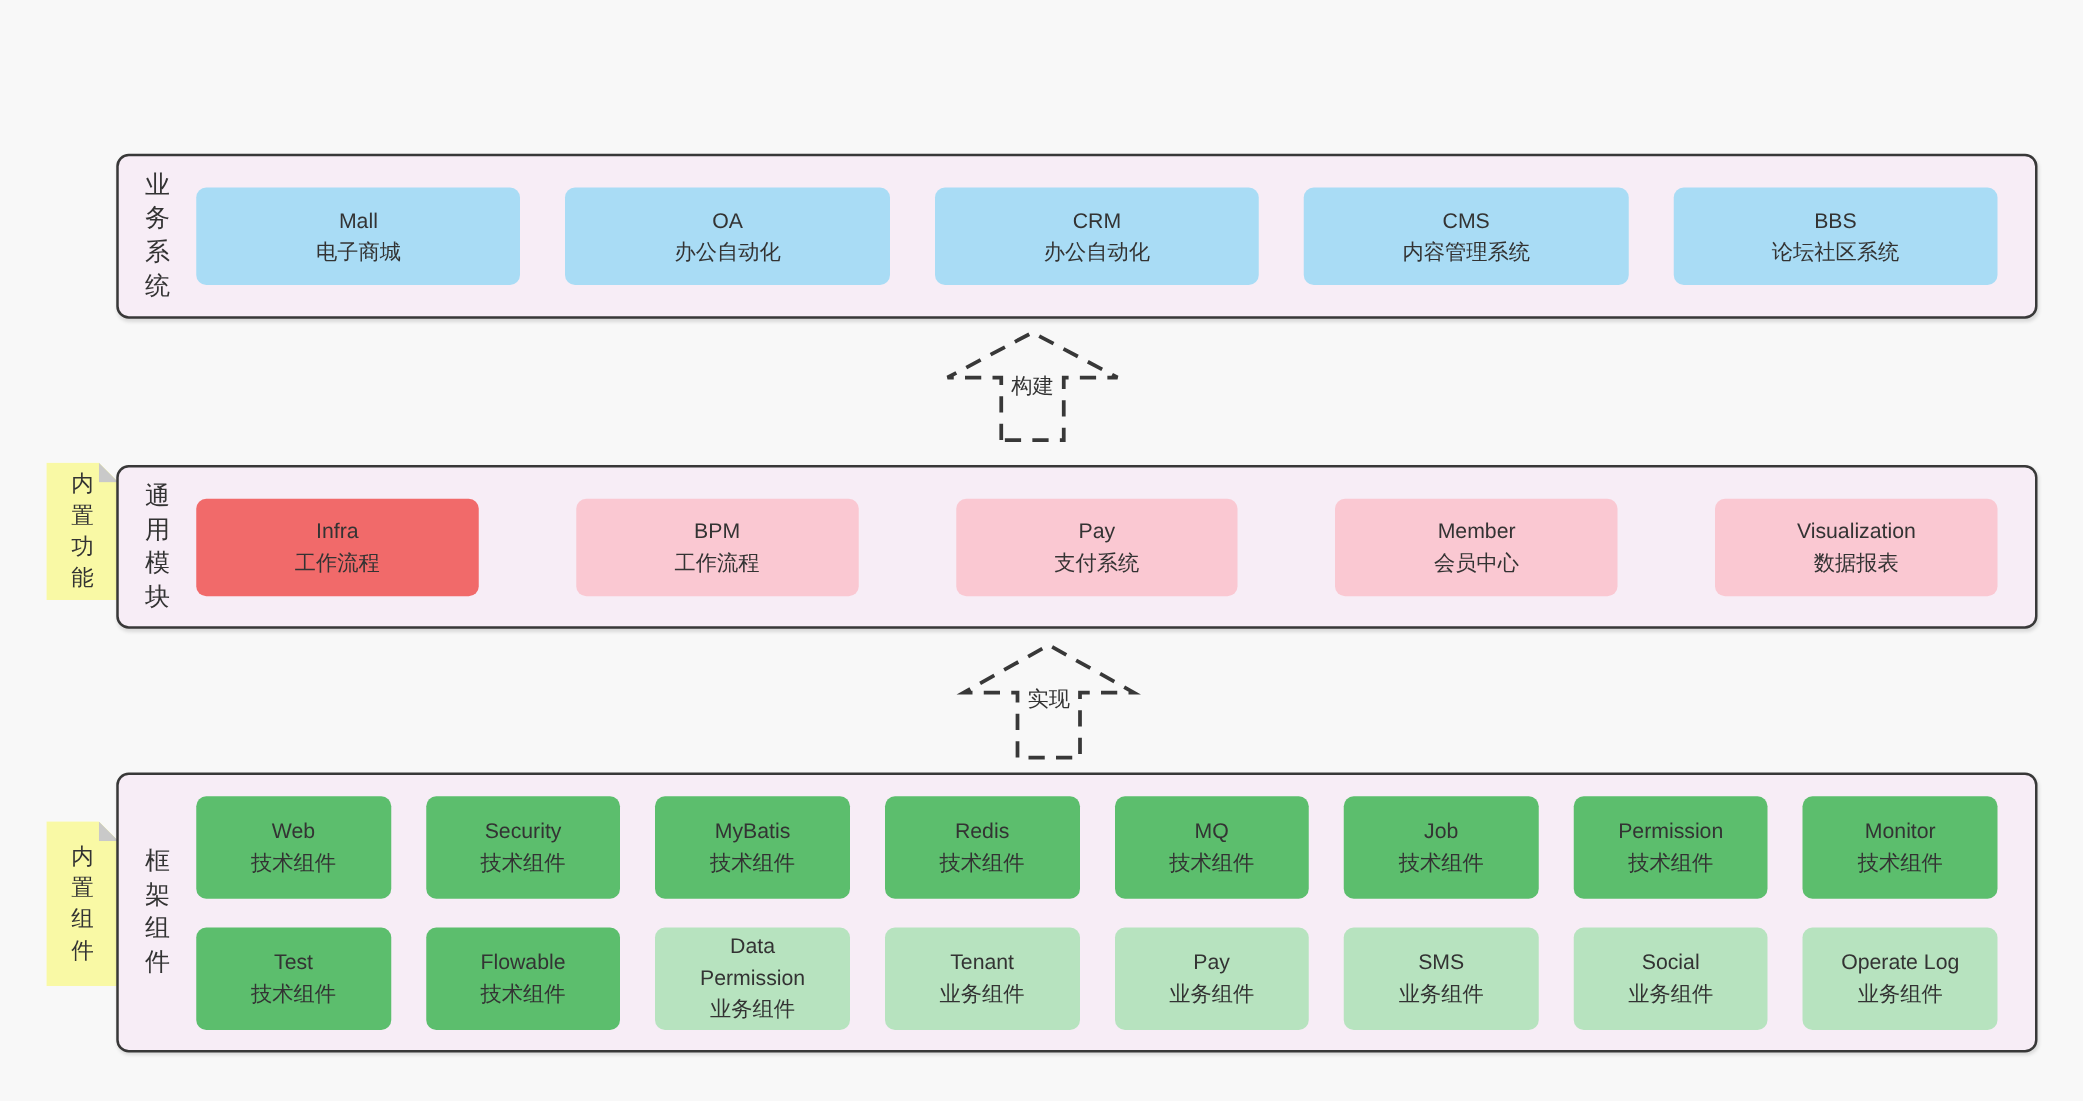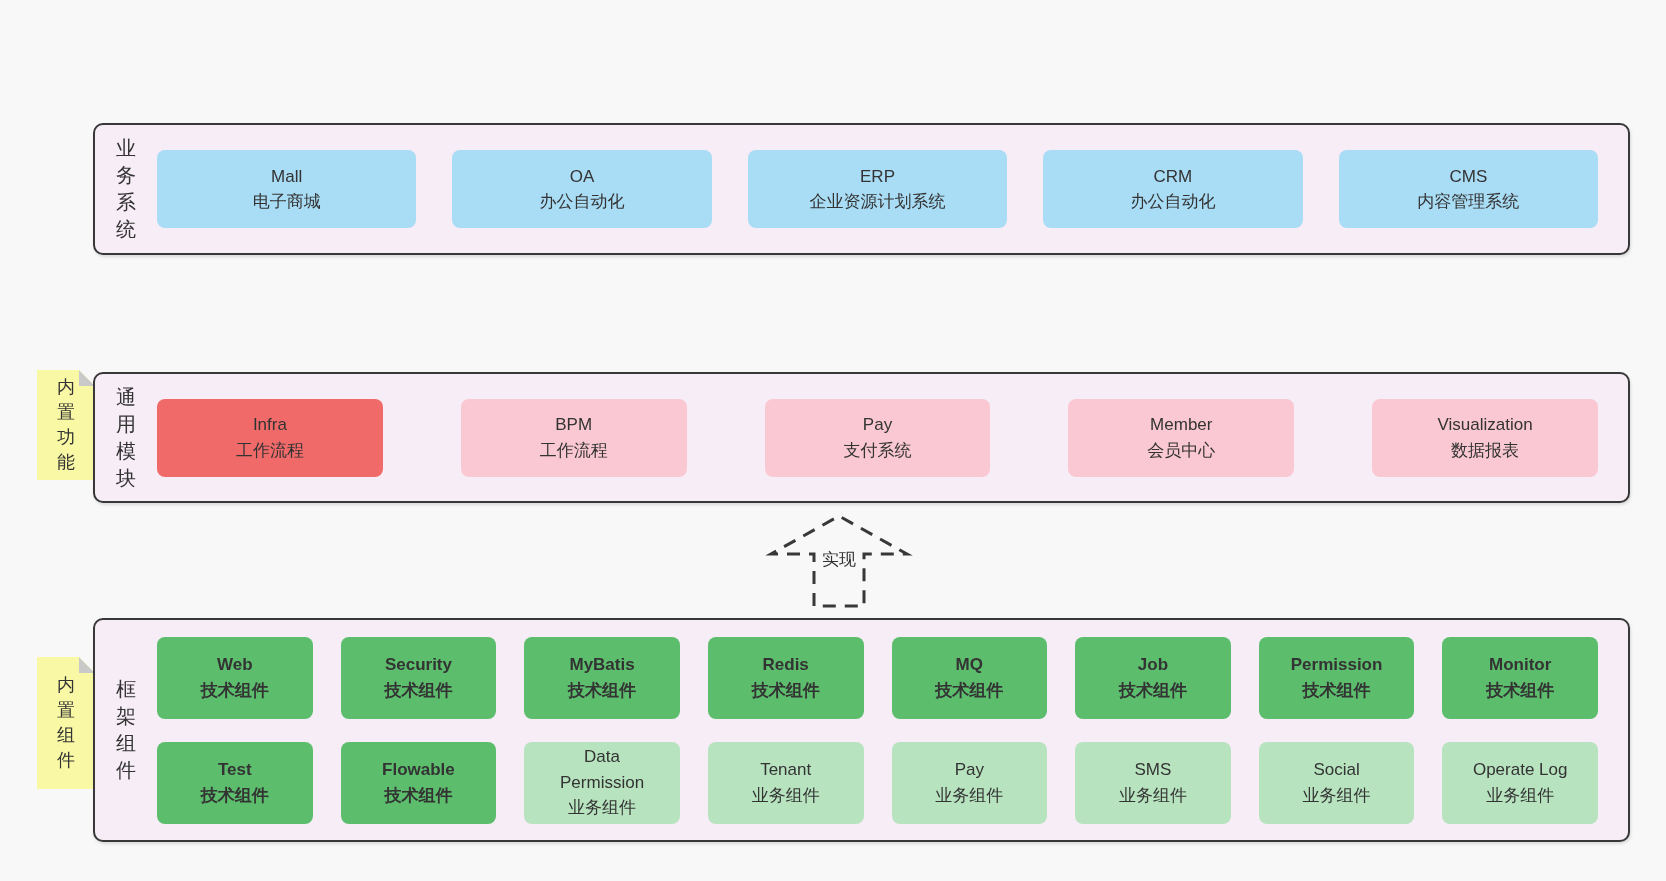--- a/index.html
+++ b/index.html
@@ -40,21 +40,21 @@
   .box{
     flex:1;height:78px;border-radius:8px;
     display:flex;flex-direction:column;align-items:center;justify-content:center;
     text-align:center;font-size:17px;line-height:1.5;
     padding:4px 28px;
   }
   .band-3 .box{height:82px;}
   .v-blue{background:var(--c-blue);}
   .v-red{background:var(--c-red);}
   .v-pink{background:var(--c-pink);margin-left:42px;}
-  .v-green{background:var(--c-green);font-weight:bold;}
+  .v-green{background:var(--c-green);}
   .v-light_green{background:var(--c-light_green);}
 
   
   .arrow{position:absolute;z-index:1;}
   .arrow-1{left:745px;top:262px;width:162px;height:92px;}
   .arrow-2{left:758px;top:512px;width:162px;height:96px;}
   .arrow svg{display:block;width:100%;height:100%;}
   .arrow path{fill:none;stroke:var(--c-band_border);stroke-width:3;stroke-dasharray:13 9;}
   .arrow-label{
     position:absolute;left:50%;top:38%;transform:translateX(-50%);
@@ -113,35 +113,41 @@
         <div class="row">
           <div class="box v-blue">
             <div class="box-title">Mall</div>
             <div class="box-subtitle">电子商城</div>
           </div>
           <div class="box v-blue">
             <div class="box-title">OA</div>
             <div class="box-subtitle">办公自动化</div>
           </div>
           <div class="box v-blue">
-            <div class="box-title">ERP</div>
-            <div class="box-subtitle">企业资源计划系统</div>
-          </div>
-          <div class="box v-blue">
             <div class="box-title">CRM</div>
             <div class="box-subtitle">办公自动化</div>
           </div>
           <div class="box v-blue">
             <div class="box-title">CMS</div>
             <div class="box-subtitle">内容管理系统</div>
           </div>
+          <div class="box v-blue">
+            <div class="box-title">BBS</div>
+            <div class="box-subtitle">论坛社区系统</div>
+          </div>
         </div>
       </div>
   </section>
 
+  <div class="arrow arrow-1">
+    <svg viewBox="0 0 162 92">
+      <path d="M56 90 L56 40 L13 40 L81 4 L149 40 L106 40 L106 90 Z"></path>
+    </svg>
+    <span class="arrow-label">构建</span>
+  </div>
 
   <section class="band band-2">
     <div class="band-label">
         <div>通</div>
         <div>用</div>
         <div>模</div>
         <div>块</div>
       </div>
     <div class="rows">
         <div class="row">

